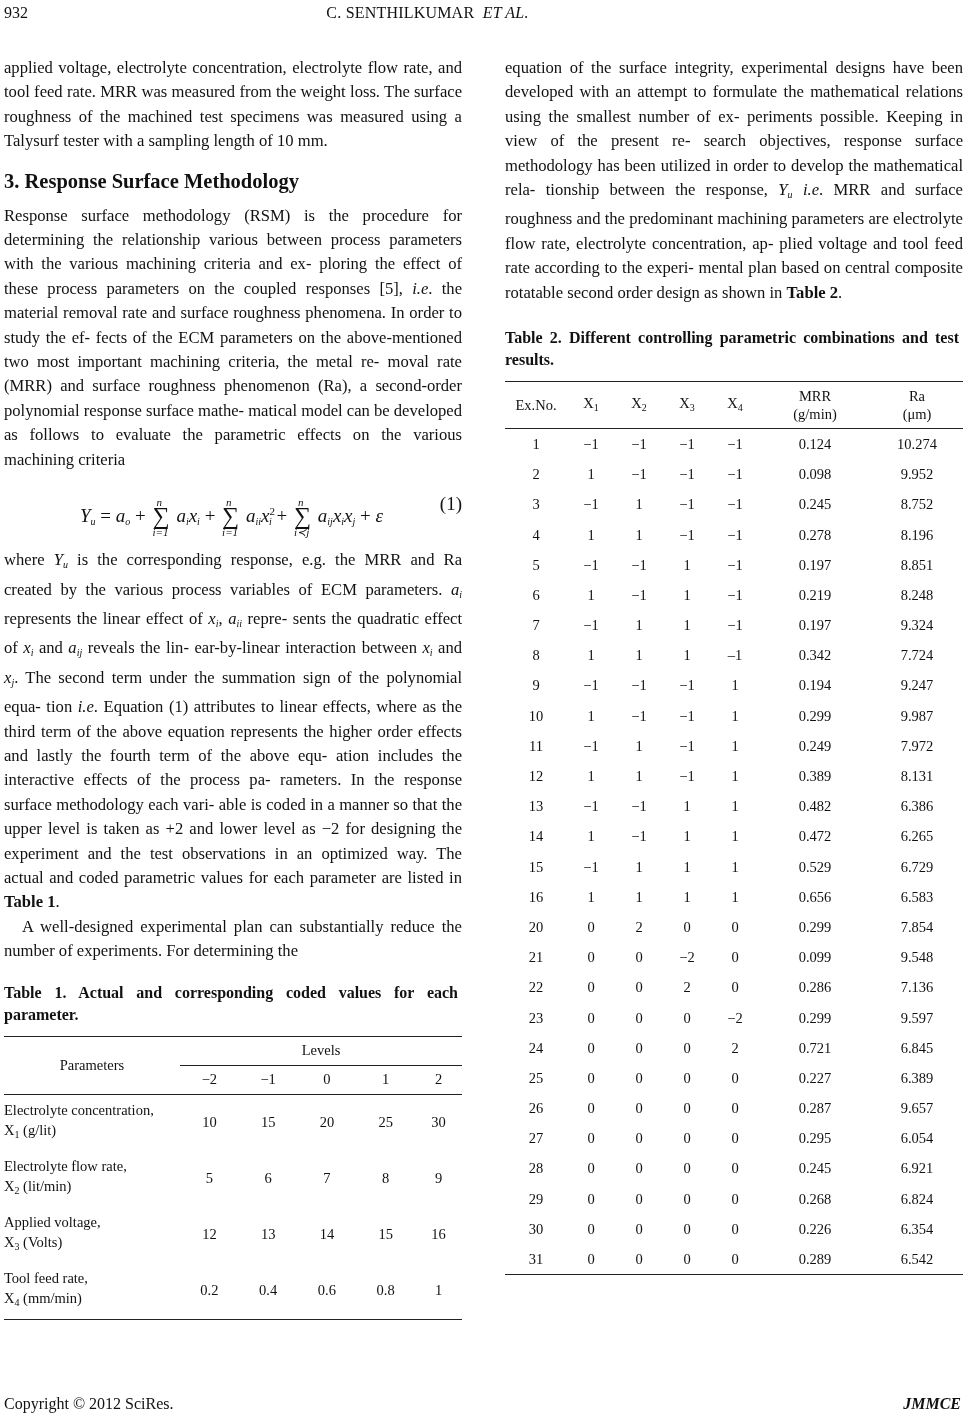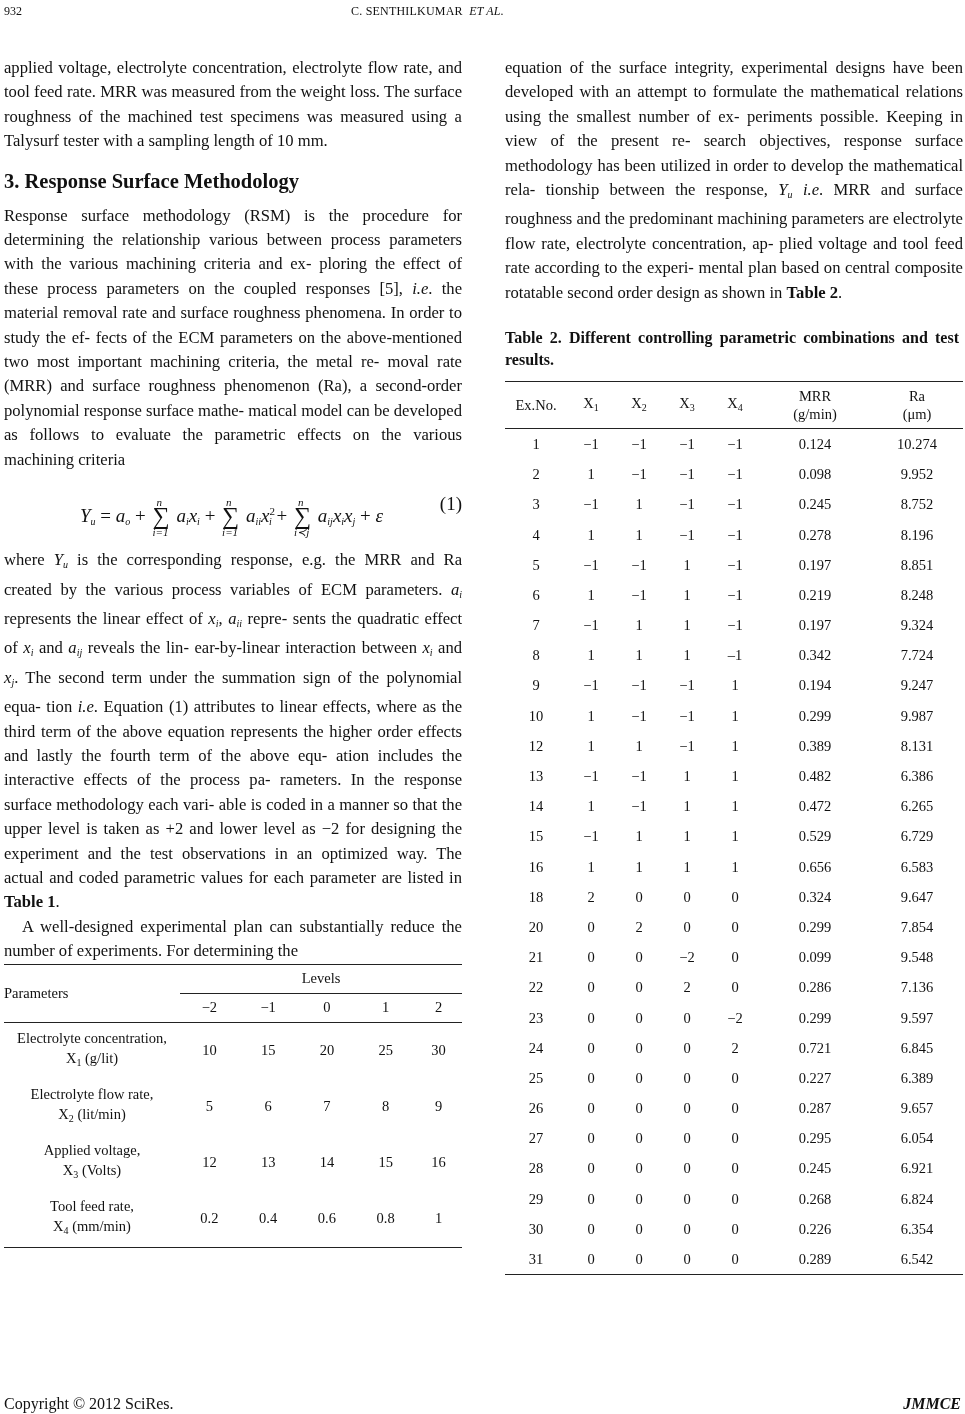--- a/index.html
+++ b/index.html
@@ -1,39 +1,39 @@
 <!DOCTYPE html>
 <html><head>
 <meta charset="utf-8">
 <style>
   html, body { margin:0; padding:0; background:#ffffff; }
   body { width:965px; height:1414px; position:relative; overflow:hidden;
          font-family:"Liberation Serif", "DejaVu Serif", serif; color:#111; }
-  .hdr { position:absolute; top:4px; left:0; width:965px; height:22px; font-size:12px; }
+  .hdr { position:absolute; top:4px; left:0; width:965px; height:22px; font-size:16px; }
   .hdr .pn { position:absolute; left:4px; top:0; }
   .hdr .au { position:absolute; left:0; width:855px; text-align:center; top:0; letter-spacing:0.2px; }
   .col { position:absolute; top:56px; width:458px; font-size:16.6px; line-height:24.4px; text-align:justify; }
   .col.left { left:4px; }
   .col.right { left:505px; top:56px; }
   p { margin:0; }
   p.ind { text-indent:18px; }
   h2 { font-size:20.5px; font-weight:bold; margin:14px 0 10px 0; line-height:26px; }
   .eq { position:relative; height:68px; margin:6px 0 2px 0; font-size:19px; }
   .eq .body { position:absolute; left:76px; top:12px; font-style:italic; white-space:nowrap;margin-top:9px; }
   .eq .num { position:absolute; right:0; top:14px; font-style:normal; }
   .sig { display:inline-block; position:relative; font-style:normal; font-size:24px; margin:0 2px; vertical-align:-2px; }
   .sig .up { position:absolute; top:-14px; left:4px; font-size:11px; font-style:italic; }
   .sig .dn { position:absolute; bottom:-16px; left:0px; font-size:11px; font-style:italic; white-space:nowrap; }
   .caption { font-weight:bold; font-size:16px; line-height:22px; margin:18px 4px 10px 0; }
   table { border-collapse:collapse; width:100%; font-size:14.5px; }
   .t1 td, .t1 th { padding:0; font-weight:normal; }
   .t1 { border-top:1.5px solid #222; border-bottom:1.5px solid #222; }
   .t1 .head1 th { height:28px; }
   .t1 .head2 th { height:28px; border-top:1px solid #222; border-bottom:1.5px solid #222; text-align:center; }
-  .t1 td.param { text-align:center; line-height:20px; padding:4px 0; font-size:14.5px; }
+  .t1 td.param { text-align:left; line-height:20px; padding:4px 0; font-size:14.5px; }
   .t1 td.v { text-align:center; }
   .t1 tr.row td { height:48px; }
   .t2 { border-top:1.5px solid #222; border-bottom:1.5px solid #222; }
   .t2 th { font-weight:normal; text-align:center; line-height:18px; height:44px; border-bottom:1.5px solid #222; font-size:14.5px; }
   .t2 td { text-align:center; height:28.2px; font-size:14.5px; }
   sub { font-size:10px; vertical-align:-3px; }
   .foot { position:absolute; top:1395px; left:0; width:965px; font-size:16px; }
   .foot .cp { position:absolute; left:4px; top:0; }
   .foot .jr { position:absolute; right:4px; top:0; font-weight:bold; font-style:italic; }
   em { font-style:italic; }
@@ -70,25 +70,26 @@
       <span style="font-style:normal">+</span>
       <span>ε</span>
     </div>
     <span class="num">(1)</span>
   </div>
 
   <p><span>where </span><em>Y</em><sub><em>u</em></sub><span> is the corresponding response, e.g. the MRR and Ra created by the various process variables of ECM parameters. </span><em>a</em><sub><em>i</em></sub><span> represents the linear effect of </span><em>x</em><sub><em>i</em></sub><span>, </span><em>a</em><sub><em>ii</em></sub><span> repre- sents the quadratic effect of </span><em>x</em><sub><em>i</em></sub><span> and </span><em>a</em><sub><em>ij</em></sub><span> reveals the lin- ear-by-linear interaction between </span><em>x</em><sub><em>i</em></sub><span> and </span><em>x</em><sub><em>j</em></sub><span>. The second term under the summation sign of the polynomial equa- tion </span><em>i.e</em><span>. Equation (1) attributes to linear effects, where as the third term of the above equation represents the higher order effects and lastly the fourth term of the above equ- ation includes the interactive effects of the process pa- rameters. In the response surface methodology each vari- able is coded in a manner so that the upper level is taken as +2 and lower level as −2 for designing the experiment and the test observations in an optimized way. The actual and coded parametric values for each parameter are listed in </span><b>Table 1</b><span>.</span></p>
 
   <p class="ind">A well-designed experimental plan can substantially reduce the number of experiments. For determining the</p>
 
+  <div class="caption">Table 1. Actual and corresponding coded values for each parameter.</div>
 
   <table class="t1">
     <tbody>
         <tr class="head1">
-      <th rowspan="2" style="text-align:left;width:176px;border-bottom:1.5px solid #222;">Parameters</th>
+      <th rowspan="2" style="text-align:center;width:176px;border-bottom:1.5px solid #222;">Parameters</th>
       <th colspan="5" style="text-align:center;">Levels</th>
     </tr>
     <tr class="head2" id="t1-levels">
           <th>−2</th>
           <th>−1</th>
           <th>0</th>
           <th>1</th>
           <th>2</th>
         </tr>
     </tbody>
@@ -231,20 +232,29 @@
         <tr>
           <td>10</td>
           <td>1</td>
           <td>−1</td>
           <td>−1</td>
           <td>1</td>
           <td>0.299</td>
           <td>9.987</td>
         </tr>
         <tr>
+          <td>11</td>
+          <td>−1</td>
+          <td>1</td>
+          <td>−1</td>
+          <td>1</td>
+          <td>0.249</td>
+          <td>7.972</td>
+        </tr>
+        <tr>
           <td>12</td>
           <td>1</td>
           <td>1</td>
           <td>−1</td>
           <td>1</td>
           <td>0.389</td>
           <td>8.131</td>
         </tr>
         <tr>
           <td>13</td>
@@ -274,29 +284,20 @@
           <td>6.729</td>
         </tr>
         <tr>
           <td>16</td>
           <td>1</td>
           <td>1</td>
           <td>1</td>
           <td>1</td>
           <td>0.656</td>
           <td>6.583</td>
-        </tr>
-        <tr>
-          <td>18</td>
-          <td>2</td>
-          <td>0</td>
-          <td>0</td>
-          <td>0</td>
-          <td>0.324</td>
-          <td>9.647</td>
         </tr>
         <tr>
           <td>20</td>
           <td>0</td>
           <td>2</td>
           <td>0</td>
           <td>0</td>
           <td>0.299</td>
           <td>7.854</td>
         </tr>

